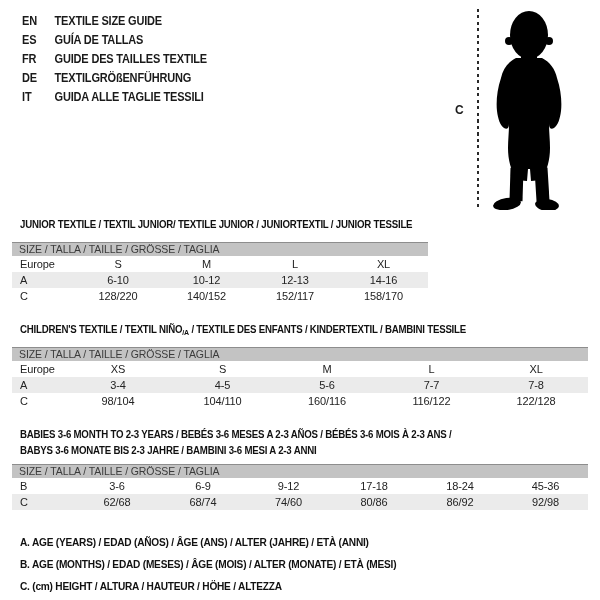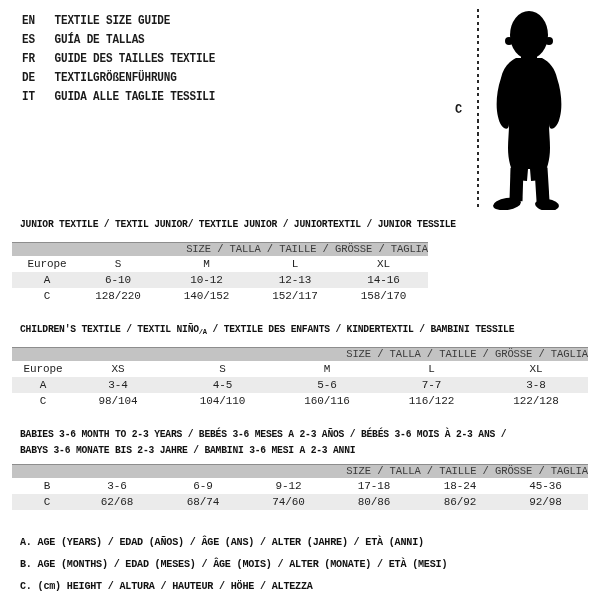--- a/index.html
+++ b/index.html
@@ -1,19 +1,19 @@
 <!DOCTYPE html>
 <html><head>
 <meta charset="utf-8">
 <style>
   * { margin:0; padding:0; box-sizing:border-box; }
   html,body { background:#fff; }
   .page {
     position:relative; width:600px; height:600px; background:#ffffff;
-    font-family:Liberation Mono, monospace; color:#1a1a1a; overflow:hidden;
+    font-family:Liberation Sans, sans-serif; color:#1a1a1a; overflow:hidden;
   }
   .condensed { transform:scaleX(0.88); transform-origin:0 0; white-space:nowrap; }
 
   
   .lang-block { position:absolute; left:22px; top:12px; }
   .lang-row { display:flex; font-weight:bold; font-size:12.5px; line-height:19px; letter-spacing:-0.2px; }
   .lang-code { width:37px; }
 
   
   .measure-line {
@@ -24,28 +24,28 @@
   .baby-svg { position:absolute; left:483px; top:8px; }
 
   
   .section-heading { position:absolute; font-weight:bold; font-size:11px; letter-spacing:-0.25px; line-height:16px; color:#111; }
   .sub-part { font-size:8px; vertical-align:-2px; }
 
   
   table.size-table { position:absolute; border-collapse:collapse; table-layout:fixed; }
   th.size-bar {
     background:#c3c3c3; border-top:1px solid #8d8d8d; height:13px;
-    font-weight:normal; font-size:10.5px; color:#3b3b3b; text-align:right;
+    font-weight:normal; font-size:10.5px; color:#3b3b3b; text-align:left;
     padding:0 0 0 7px; letter-spacing:-0.1px;
   }
   table.size-table td {
     height:16px; font-size:11px; text-align:center; vertical-align:middle;
     letter-spacing:-0.1px; color:#232323; padding:0;
   }
-  table.size-table td:first-child { text-align:center; padding-left:8px; }
+  table.size-table td:first-child { text-align:left; padding-left:8px; }
   table.size-table tbody tr:nth-child(2) td { background:#ebebeb; }
 
   
   .legend-block { position:absolute; left:20px; top:531px; }
   .legend-line { font-weight:bold; font-size:11.5px; line-height:22px; letter-spacing:-0.25px; color:#111; }
 </style>
 </head>
 <body>
 
 <div class="page">
@@ -172,21 +172,21 @@
           <td>M</td>
           <td>L</td>
           <td>XL</td>
         </tr>
         <tr>
           <td>A</td>
           <td>3-4</td>
           <td>4-5</td>
           <td>5-6</td>
           <td>7-7</td>
-          <td>3-8</td>
+          <td>7-8</td>
         </tr>
         <tr>
           <td>C</td>
           <td>98/104</td>
           <td>104/110</td>
           <td>160/116</td>
           <td>116/122</td>
           <td>122/128</td>
         </tr>
       </tbody>

